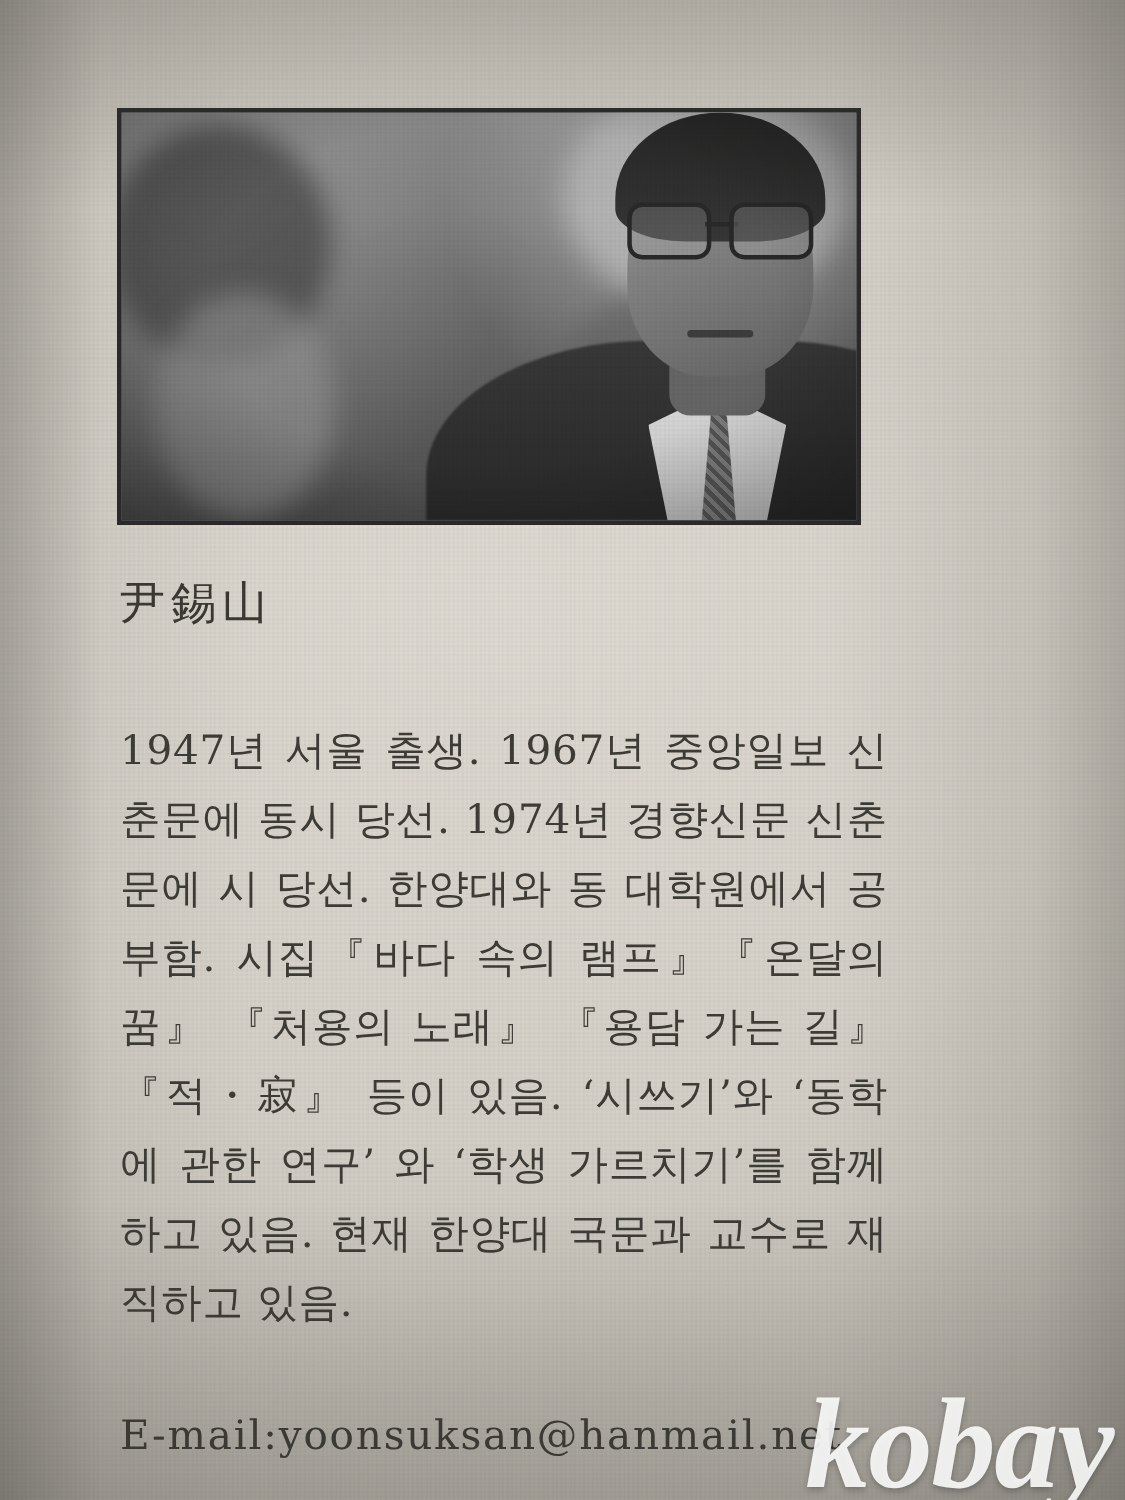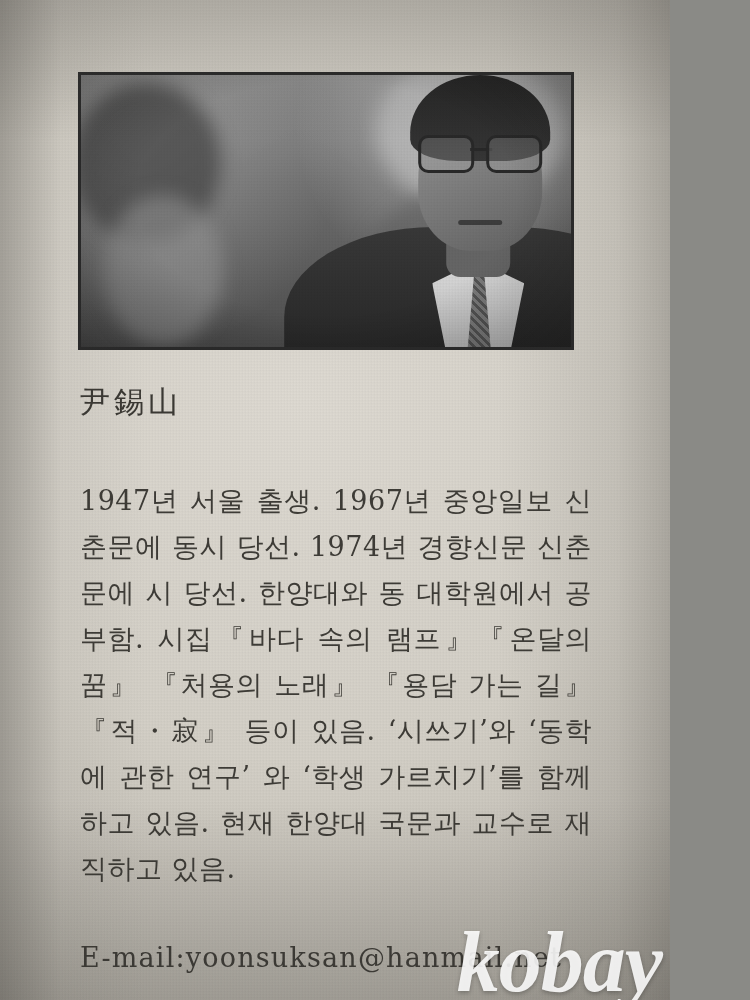--- a/index.html
+++ b/index.html
@@ -10,21 +10,21 @@
   body {
     width: 750px;
     height: 1000px;
     overflow: hidden;
     font-family: "Liberation Serif", "DejaVu Serif", serif;
   }
 
   
   .page {
     position: relative;
-    width: 670px;
+    width: 750px;
     height: 1000px;
     background:
       radial-gradient(ellipse 120% 80% at 45% 40%, #dedad2 0%, #d4d0c7 45%, #bdb9b0 78%, #a8a49b 100%);
     overflow: hidden;
   }
 
   
   .grain {
     position: absolute;
     inset: 0;

